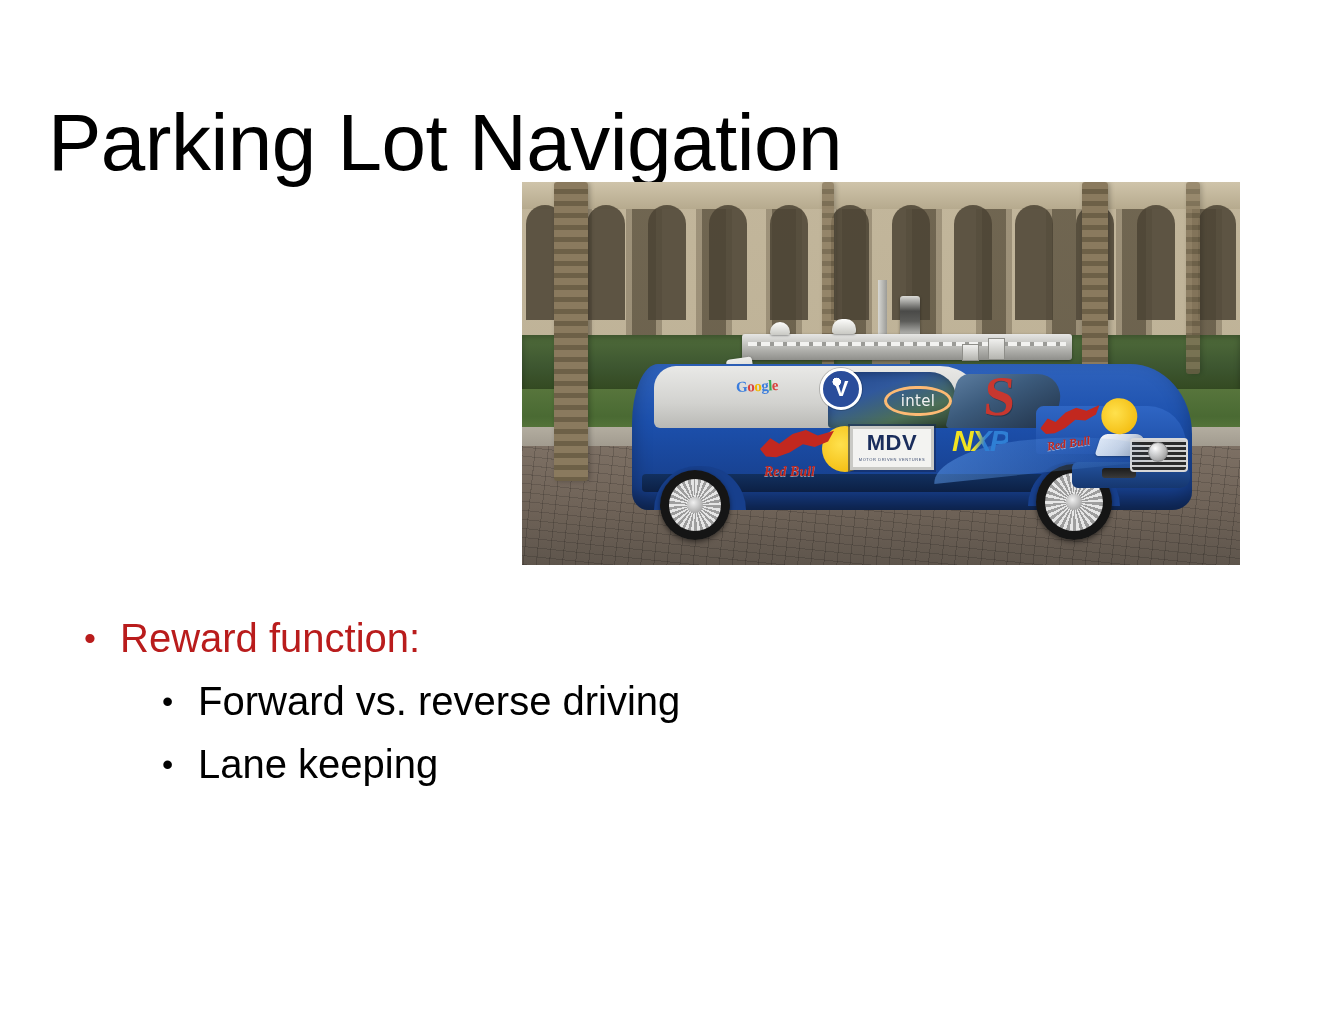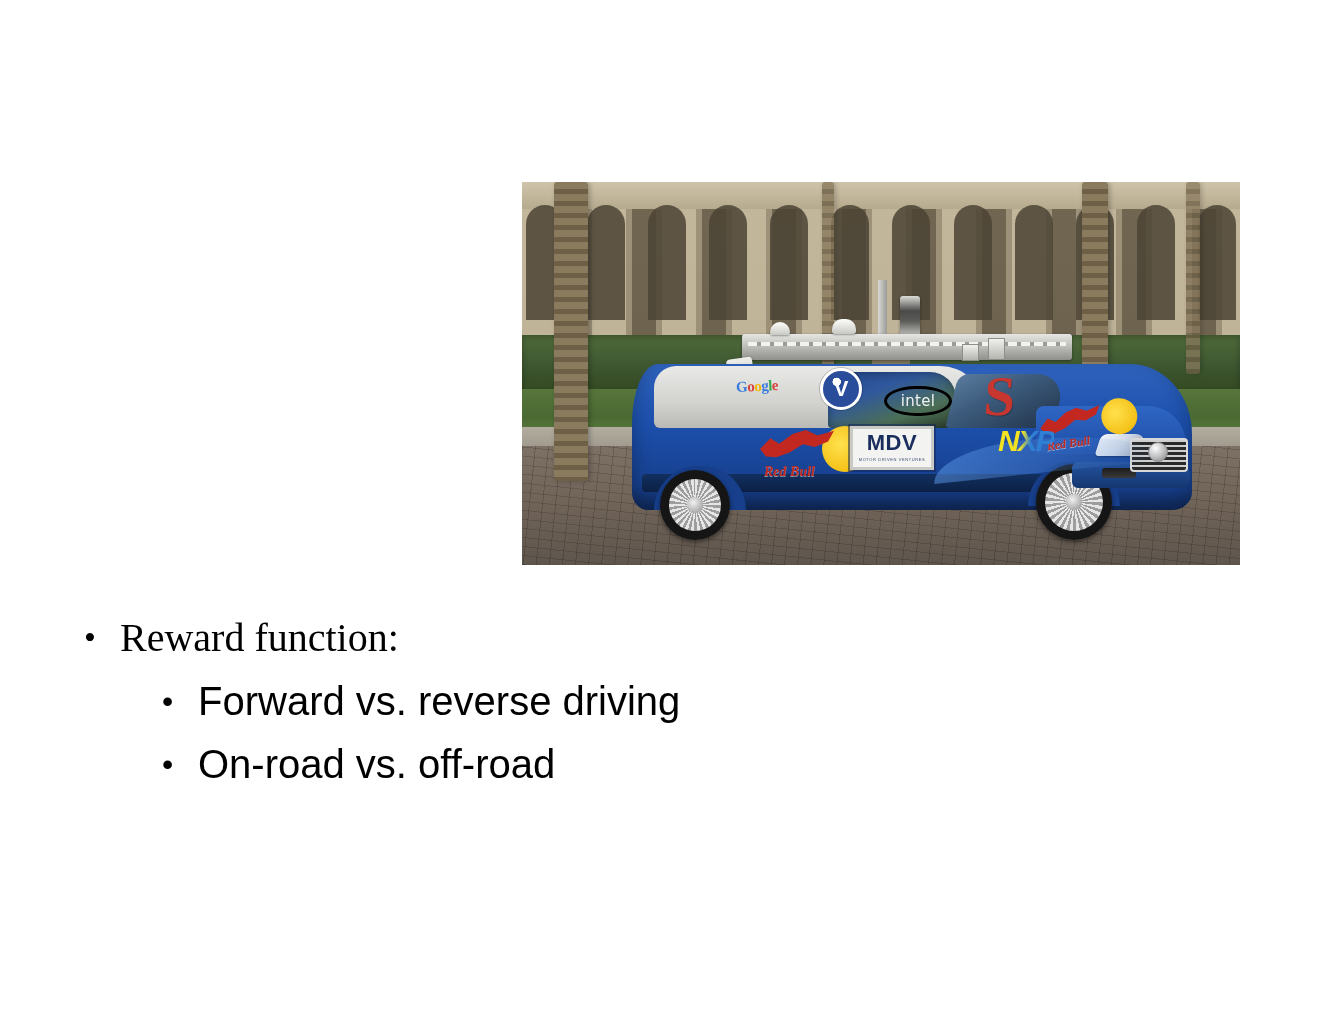--- a/index.html
+++ b/index.html
@@ -384,21 +384,21 @@
     font-size: 22px;
     font-weight: 700;
     line-height: 36px;
     text-align: center;
     box-shadow: 0 0 0 1px rgba(0,0,0,.2);
   }
 
   .intel-logo {
     left: 252px; top: 44px;
     width: 68px; height: 30px;
-    border: 3px solid #000000;
+    border: 3px solid #fdba74;
     border-radius: 34px/16px;
     box-sizing: border-box;
     color: #f2f2f2;
     font-size: 15px;
     line-height: 24px;
     text-align: center;
     font-family: "DejaVu Sans", sans-serif;
     letter-spacing: .3px;
   }
 
@@ -482,21 +482,20 @@
     font-size: 30px;
     font-weight: 700;
     font-style: italic;
     letter-spacing: -2px;
     line-height: 30px;
     background: linear-gradient(100deg, #f2e221 0%, #f2e221 42%, #2f7fd4 58%, #2f7fd4 100%);
     -webkit-background-clip: text;
     background-clip: text;
     color: transparent;
     text-shadow: none;
-    margin-left: 46px;
   }
 
   .blue-swoosh {
     left: 300px; top: 96px;
     width: 230px; height: 34px;
     background: linear-gradient(100deg, rgba(90,150,230,.55), rgba(30,70,150,0));
     border-radius: 40% 60% 50% 50% / 100% 100% 0 0;
     transform: rotate(-6deg);
   }
 
@@ -505,22 +504,21 @@
     position: absolute;
     left: 82px;
     top: 606px;
     width: 1180px;
   }
   .b-l1 {
     position: relative;
     padding-left: 38px;
     font-size: 40px;
     line-height: 64px;
-    color: #000000;
-    font-family: Liberation Serif, serif;
+    color: #b91c1c;
   }
   .b-l1:before {
     content: "\2022";
     position: absolute;
     left: 2px;
     top: 0;
     font-size: 34px;
     line-height: 64px;
   }
   .b-l2 {
@@ -538,20 +536,21 @@
     top: 0;
     font-size: 32px;
     line-height: 63px;
   }
 </style>
 </head>
 <body>
 
 <div class="slide">
 
+  <h1 class="slide-title">Parking Lot Navigation</h1>
 
   <div class="photo-frame">
     <div class="photo-stage">
 
       <div class="bg-sky"></div>
       <div class="arcade"></div>
       <div class="roofline"></div>
       <div class="arch-row">
         <div class="arch"></div>
         <div class="arch"></div>
@@ -646,17 +645,17 @@
 
       </div>
     </div>
   </div>
 
   <div class="bullets">
 
     <div class="b-l1">Reward function:</div>
 
     <div class="b-l2">Forward vs. reverse driving</div>
-    <div class="b-l2">On-road vs. off-road</div>
+    <div class="b-l2">Lane keeping</div>
 
   </div>
 
 </div>
 
 </body></html>

